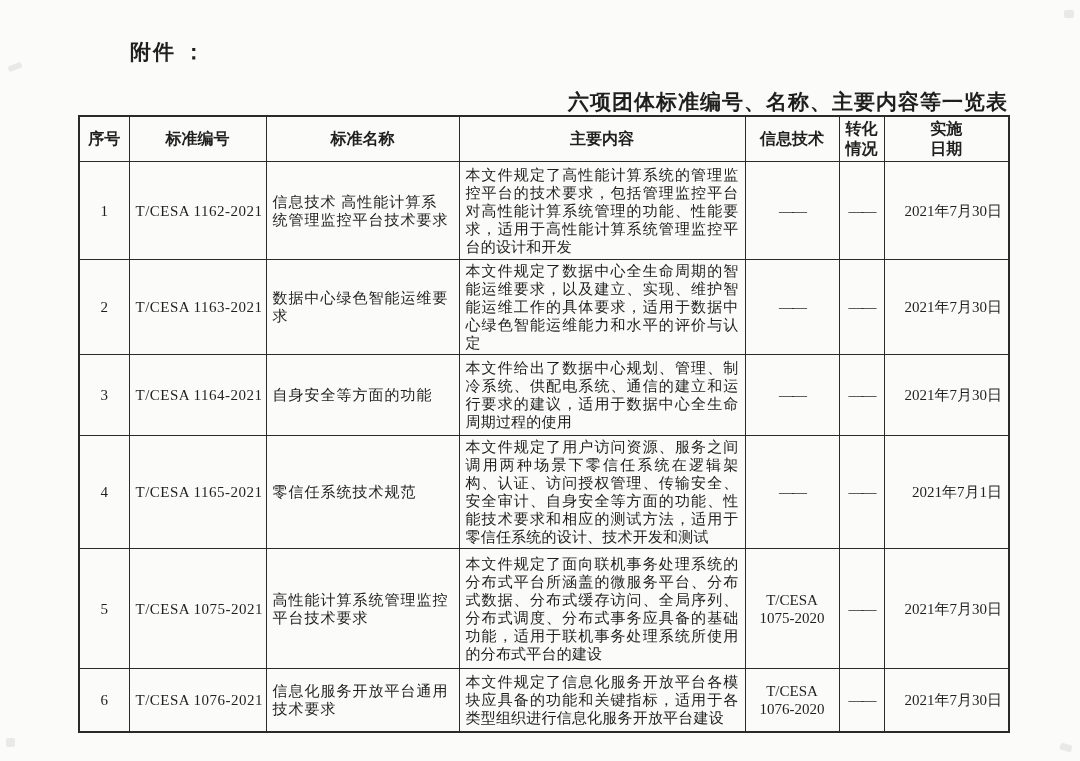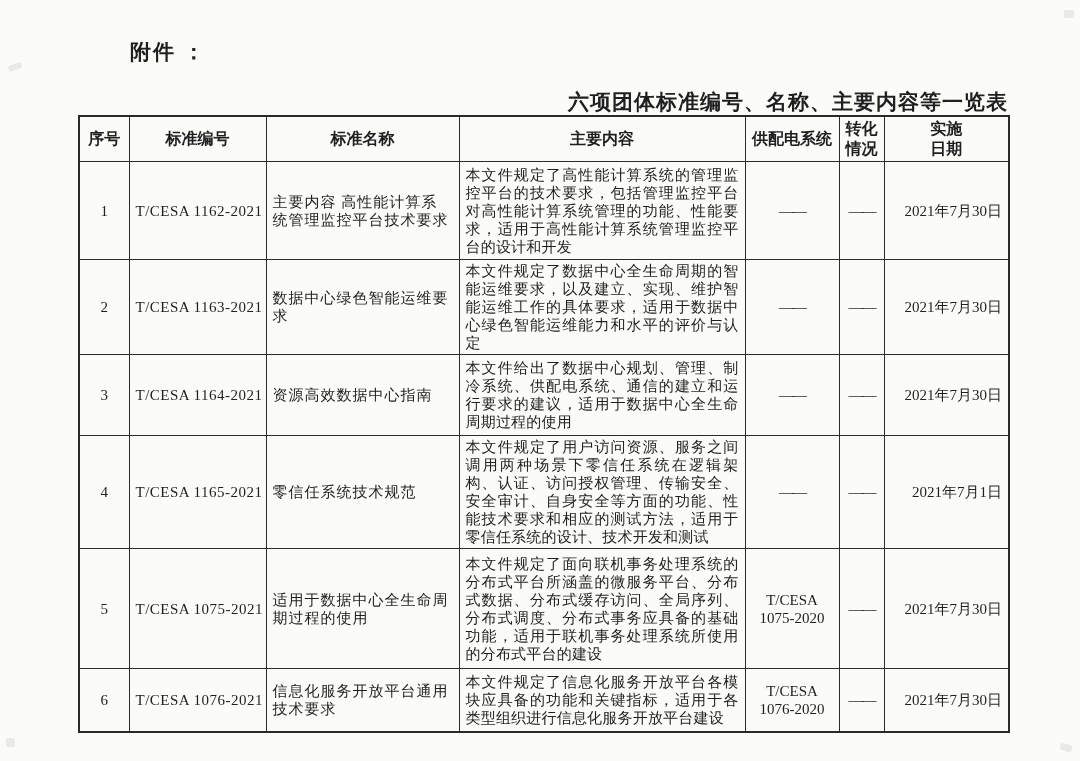--- a/index.html
+++ b/index.html
@@ -72,68 +72,68 @@
       <col style="width:94px">
       <col style="width:45px">
     <col style="width:125px">
   </colgroup>
   <thead>
     <tr class="hdr">
       <th>序号</th>
       <th>标准编号</th>
       <th>标准名称</th>
       <th>主要内容</th>
-      <th>供配电系统</th>
+      <th>信息技术</th>
       <th>转化
 情况</th>
       <th>实施
 日期</th>
     </tr>
   </thead>
   <tbody>
     <tr class="r1">
       <td class="c-no">1</td>
       <td class="c-code">T/CESA 1162-2021</td>
-      <td class="c-name">主要内容 高性能计算系统管理监控平台技术要求</td>
+      <td class="c-name">信息技术 高性能计算系统管理监控平台技术要求</td>
       <td class="c-content">本文件规定了高性能计算系统的管理监控平台的技术要求，包括管理监控平台对高性能计算系统管理的功能、性能要求，适用于高性能计算系统管理监控平台的设计和开发</td>
       <td class="c-replaced dash">——</td>
       <td class="c-conv dash">——</td>
       <td class="c-date">2021年7月30日</td>
     </tr>
     <tr class="r2">
       <td class="c-no">2</td>
       <td class="c-code">T/CESA 1163-2021</td>
       <td class="c-name">数据中心绿色智能运维要求</td>
       <td class="c-content">本文件规定了数据中心全生命周期的智能运维要求，以及建立、实现、维护智能运维工作的具体要求，适用于数据中心绿色智能运维能力和水平的评价与认定</td>
       <td class="c-replaced dash">——</td>
       <td class="c-conv dash">——</td>
       <td class="c-date">2021年7月30日</td>
     </tr>
     <tr class="r3">
       <td class="c-no">3</td>
       <td class="c-code">T/CESA 1164-2021</td>
-      <td class="c-name">资源高效数据中心指南</td>
+      <td class="c-name">自身安全等方面的功能</td>
       <td class="c-content">本文件给出了数据中心规划、管理、制冷系统、供配电系统、通信的建立和运行要求的建议，适用于数据中心全生命周期过程的使用</td>
       <td class="c-replaced dash">——</td>
       <td class="c-conv dash">——</td>
       <td class="c-date">2021年7月30日</td>
     </tr>
     <tr class="r4">
       <td class="c-no">4</td>
       <td class="c-code">T/CESA 1165-2021</td>
       <td class="c-name">零信任系统技术规范</td>
       <td class="c-content">本文件规定了用户访问资源、服务之间调用两种场景下零信任系统在逻辑架构、认证、访问授权管理、传输安全、安全审计、自身安全等方面的功能、性能技术要求和相应的测试方法，适用于零信任系统的设计、技术开发和测试</td>
       <td class="c-replaced dash">——</td>
       <td class="c-conv dash">——</td>
       <td class="c-date">2021年7月1日</td>
     </tr>
     <tr class="r5">
       <td class="c-no">5</td>
       <td class="c-code">T/CESA 1075-2021</td>
-      <td class="c-name">适用于数据中心全生命周期过程的使用</td>
+      <td class="c-name">高性能计算系统管理监控平台技术要求</td>
       <td class="c-content">本文件规定了面向联机事务处理系统的分布式平台所涵盖的微服务平台、分布式数据、分布式缓存访问、全局序列、分布式调度、分布式事务应具备的基础功能，适用于联机事务处理系统所使用的分布式平台的建设</td>
       <td class="c-replaced">T/CESA 1075-2020</td>
       <td class="c-conv dash">——</td>
       <td class="c-date">2021年7月30日</td>
     </tr>
     <tr class="r6">
       <td class="c-no">6</td>
       <td class="c-code">T/CESA 1076-2021</td>
       <td class="c-name">信息化服务开放平台通用技术要求</td>
       <td class="c-content">本文件规定了信息化服务开放平台各模块应具备的功能和关键指标，适用于各类型组织进行信息化服务开放平台建设</td>

